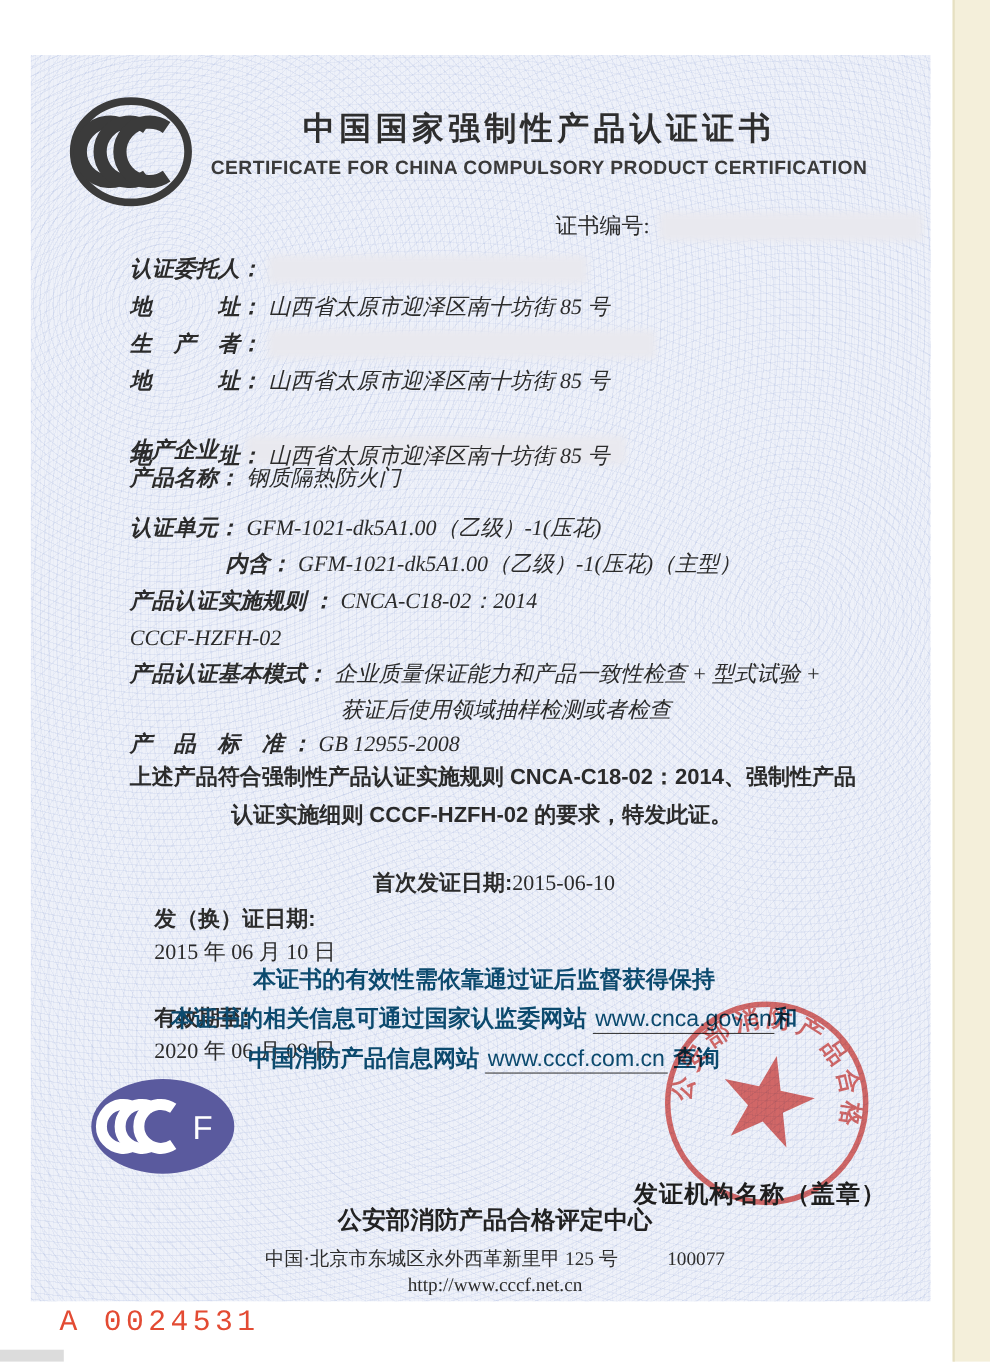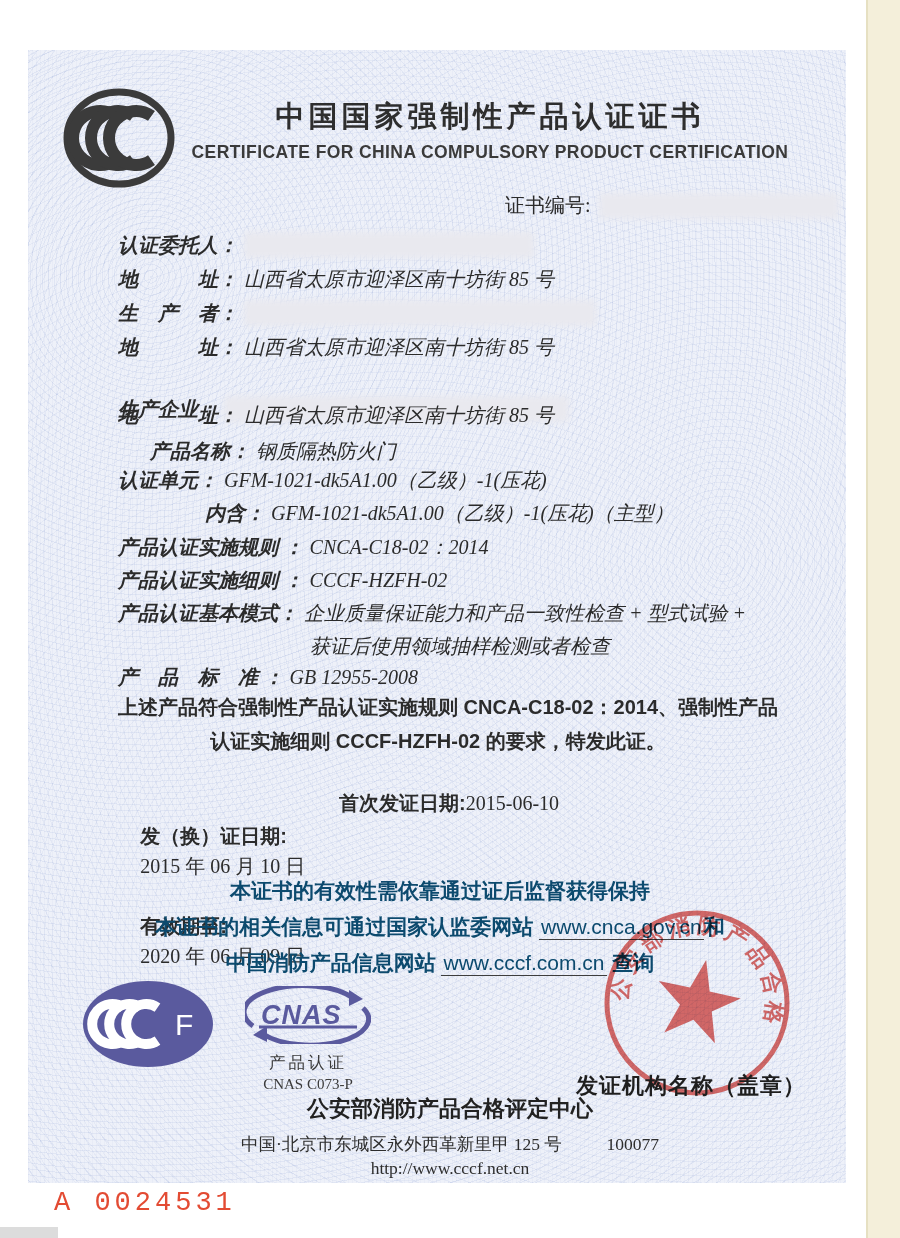--- a/index.html
+++ b/index.html
@@ -109,38 +109,37 @@
     <span class="val">山西省太原市迎泽区南十坊街 85 号</span>
   </div>
   <div class="frow" style="top:366px;margin-top:28px;">
     <span class="lbl">生产企业：</span>
     <span class="redact" style="width:345px;"></span>
   </div>
   <div class="frow" style="top:400px;">
     <span class="lbl">地　　　址：</span>
     <span class="val">山西省太原市迎泽区南十坊街 85 号</span>
   </div>
-  <div class="frow" style="top:436px;margin-left:32px;">
+  <div class="frow" style="top:420px;">
     <span class="lbl">产品名称：</span>
     <span class="val">钢质隔热防火门</span>
   </div>
   <div class="frow" style="top:465px;">
     <span class="lbl">认证单元：</span>
     <span class="val">GFM-1021-dk5A1.00（乙级）-1(压花)</span>
   </div>
   <div class="frow" style="top:498px;left:205px;">
     <span class="lbl">内含：</span>
     <span class="val">GFM-1021-dk5A1.00（乙级）-1(压花)（主型）</span>
   </div>
   <div class="frow" style="top:532px;">
     <span class="lbl">产品认证实施规则 ：</span>
     <span class="val">CNCA-C18-02：2014</span>
   </div>
   <div class="frow" style="top:565px;">
-    <span class="lbl">产品认证实施细则 ：</span>
     <span class="val">CCCF-HZFH-02</span>
   </div>
   <div class="frow" style="top:598px;">
     <span class="lbl">产品认证基本模式：</span>
     <span class="val">企业质量保证能力和产品一致性检查 + 型式试验 +</span>
   </div>
   <div class="frow" style="top:631px;left:310px;">
     <span class="val">获证后使用领域抽样检测或者检查</span>
   </div>
   <div class="frow" style="top:662px;">
@@ -172,32 +171,20 @@
   <svg style="position:absolute;left:80px;top:978px;" width="142" height="92" viewBox="0 0 142 92">
     <ellipse cx="68" cy="46" rx="65" ry="43" fill="#5a5a9e"></ellipse>
     <g fill="none" stroke="#ffffff" stroke-width="10">
       <path d="M 43.5 62.5 A 20 20 0 1 1 43.5 29.5"></path>
       <path d="M 60.5 62.5 A 20 20 0 1 1 60.5 29.5"></path>
       <path d="M 77.5 62.5 A 20 20 0 1 1 77.5 29.5"></path>
     </g>
     <text x="95" y="57" font-size="30" fill="#ffffff" font-family="Liberation Sans, sans-serif">F</text>
   </svg>
 
-  <div class="cnas-block">
-    <svg width="126" height="58" viewBox="0 0 126 58">
-      <path d="M 8 40 A 58 26 0 0 1 108 12" fill="none" stroke="#5a5a9e" stroke-width="5"></path>
-      <path d="M 118 22 A 58 26 0 0 1 18 48" fill="none" stroke="#5a5a9e" stroke-width="5"></path>
-      <polygon points="104,4 118,13 104,20" fill="#5a5a9e"></polygon>
-      <polygon points="22,40 8,49 22,56" fill="#5a5a9e"></polygon>
-      <line x1="14" y1="41" x2="112" y2="41" stroke="#5a5a9e" stroke-width="3"></line>
-      <text x="16" y="38" font-size="27" font-weight="bold" font-style="italic" fill="#5a5a9e" font-family="Liberation Sans, sans-serif" letter-spacing="1">CNAS</text>
-    </svg>
-    <div class="cnas-cap">产品认证</div>
-    <div class="cnas-code">CNAS C073-P</div>
-  </div>
 
   <svg class="seal" viewBox="-105 -105 210 210">
     <g opacity="0.78">
       <circle cx="0" cy="0" r="90" fill="none" stroke="#d8453f" stroke-width="5"></circle>
       <polygon transform="rotate(12)" fill="#d8453f" points="0,-44 10,-13.8 41.8,-13.6 16.2,5.3 25.9,35.6 0,17 -25.9,35.6 -16.2,5.3 -41.8,-13.6 -10,-13.8"></polygon>
       <defs>
         <path id="ringPath" d="M -64.9 26.2 A 70 70 0 1 1 64.9 26.2" fill="none"></path>
       </defs>
       <text font-size="22" letter-spacing="5" fill="#d8453f" font-family="Liberation Sans, sans-serif" font-weight="bold">
         <textPath href="#ringPath" startOffset="28">公安部消防产品合格评定中心</textPath>

